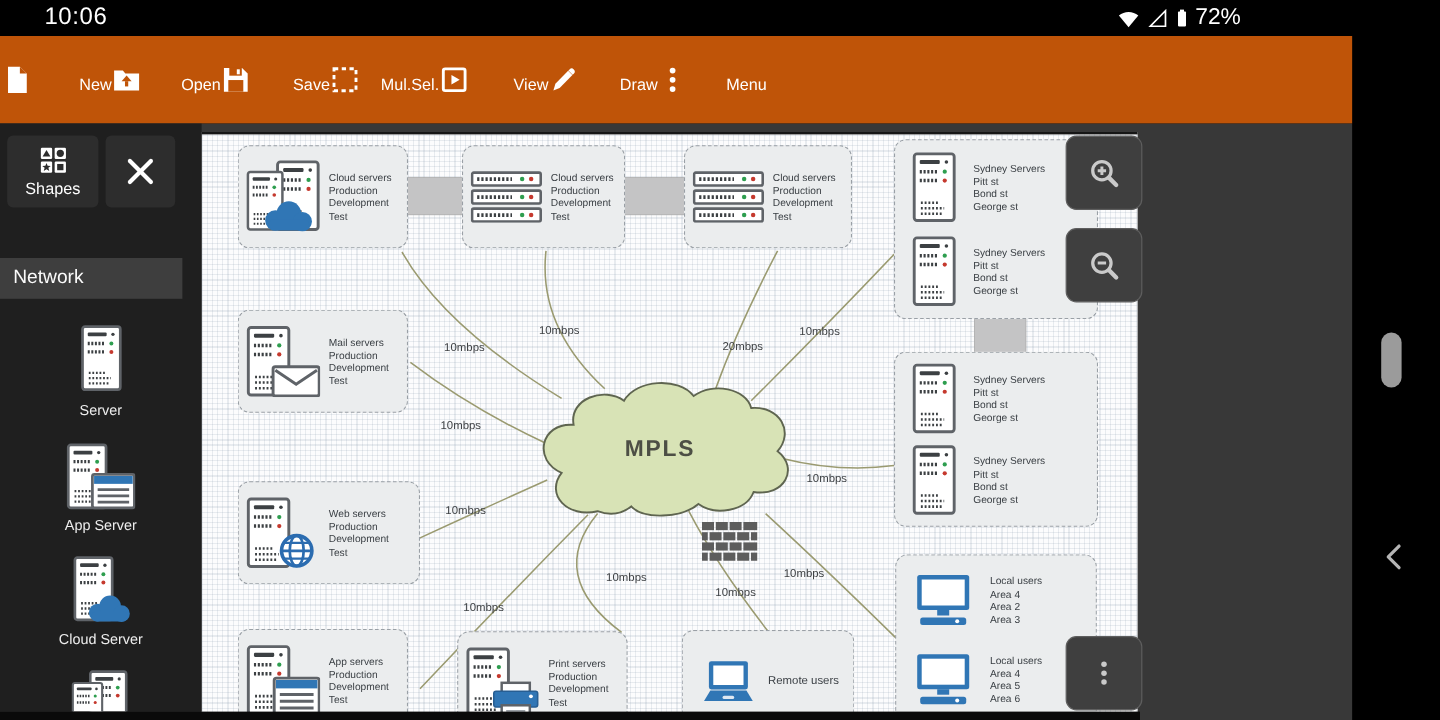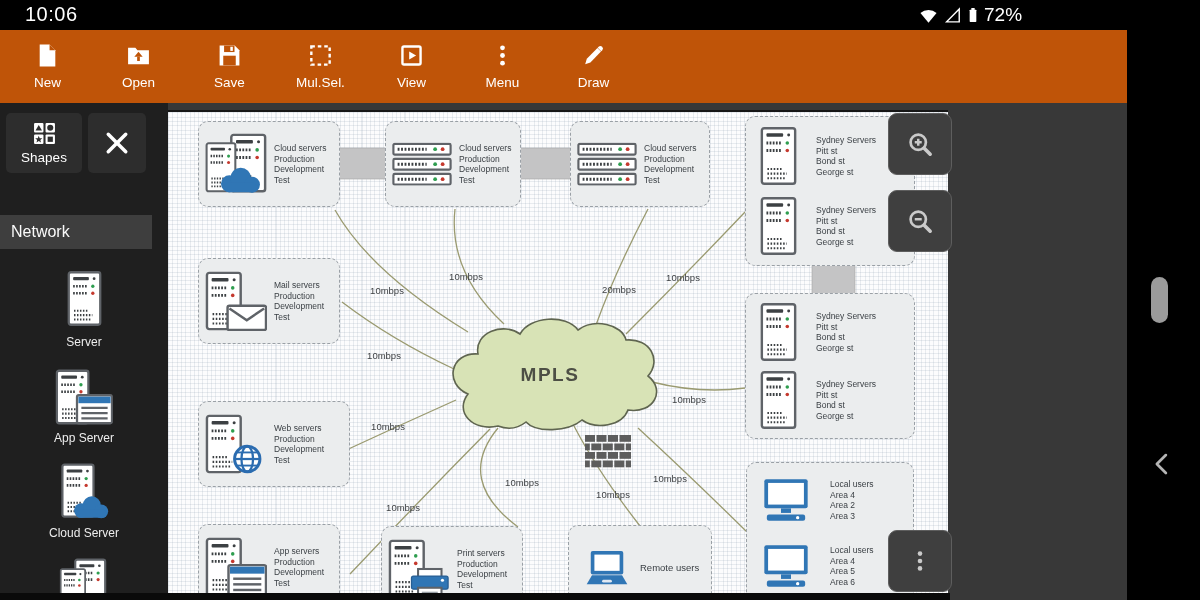--- a/index.html
+++ b/index.html
@@ -1,49 +1,49 @@
 <!DOCTYPE html>
 <html><head>
 <meta charset="utf-8">
 <style>
   html,body{margin:0;padding:0;width:1200px;height:600px;background:#000;overflow:hidden;
     font-family:"Liberation Sans",sans-serif;-webkit-font-smoothing:antialiased;}
   #app{position:absolute;inset:0;width:1200px;height:600px;}
 
   
-  #statusbar{position:absolute;left:0;top:0;width:1032px;height:30px;background:#000;color:#fff;}
+  #statusbar{position:absolute;left:12px;top:0;width:1032px;height:30px;background:#000;color:#fff;}
   #clock{position:absolute;left:25px;top:3px;font-size:20px;font-weight:500;letter-spacing:.5px;}
   .sicon{position:absolute;color:#fff;}
   #batt-pct{position:absolute;left:984px;top:4px;font-size:19px;font-weight:400;}
 
   
   #toolbar{position:absolute;left:0;top:30px;width:1127px;height:73px;background:#bf5408;
     display:flex;align-items:stretch;padding-left:2px;box-sizing:border-box;}
-  .tbtn{width:91px;display:flex;flex-direction:column;align-items:center;justify-content:center;
+  .tbtn{width:91px;display:flex;align-items:center;justify-content:space-between;
     color:#fff;cursor:default;}
   .ticon{width:25px;height:25px;display:block;}
   .tlabel{font-size:13.5px;margin-top:7px;}
 
   
   #main{position:absolute;left:0;top:103px;width:1127px;height:497px;background:#383838;}
 
   
   #canvas{position:absolute;left:168px;top:7px;width:780px;height:483px;overflow:hidden;
     background-color:#fcfcfd;border-top:2px solid #161616;box-sizing:content-box;
     background-image:
       repeating-linear-gradient(0deg, rgba(125,145,165,.16) 0 1px, transparent 1px 4.3px),
       repeating-linear-gradient(90deg, rgba(125,145,165,.16) 0 1px, transparent 1px 4.3px);}
   #cansvg{position:absolute;left:0;top:0;}
 
   .node{position:absolute;border:1.6px dashed #9aa0a6;border-radius:10px;background:#ebedee;
     box-sizing:border-box;display:flex;align-items:center;padding:4px 6px;}
   .ntxt{font-size:8.5px;line-height:10.5px;color:#3b4045;margin-left:7px;}
   .nicon{flex:none;display:flex;align-items:center;justify-content:center;}
   .node.group{flex-direction:column;align-items:stretch;padding:4px 8px;justify-content:space-around;}
-  .grow{display:flex;align-items:center;gap:12px;flex:1;padding-left:6px;}
+  .grow{display:flex;align-items:center;gap:7px;flex:1;padding-left:6px;}
   .elabel{position:absolute;transform:translate(-50%,-50%);font-size:9.5px;color:#3e4144;white-space:nowrap;}
   #mpls{position:absolute;left:382px;top:263px;transform:translate(-50%,-50%);
     font-size:19px;font-weight:bold;color:#4d4f45;letter-spacing:1.5px;}
 
   
   #sidebar{position:absolute;left:0;top:0;width:168px;height:490px;background:#1f1f1f;overflow:hidden;}
   .panelbtn{position:absolute;background:#2d2d2d;border-radius:5px;display:flex;flex-direction:column;
     align-items:center;justify-content:center;color:#fff;}
   #shapesbtn{left:6px;top:10px;width:76px;height:60px;}
   #shapesbtn span{font-size:13.5px;margin-top:5px;}
@@ -301,29 +301,29 @@
       <span class="tlabel">Mul.Sel.</span>
     </div>
     <div class="tbtn">
       <svg class="ticon">
           <use href="#i-view"></use>
         </svg>
       <span class="tlabel">View</span>
     </div>
     <div class="tbtn">
       <svg class="ticon">
-          <use href="#i-menu"></use>
-        </svg>
-      <span class="tlabel">Menu</span>
+          <use href="#i-draw"></use>
+        </svg>
+      <span class="tlabel">Draw</span>
     </div>
     <div class="tbtn">
       <svg class="ticon">
-          <use href="#i-draw"></use>
-        </svg>
-      <span class="tlabel">Draw</span>
+          <use href="#i-menu"></use>
+        </svg>
+      <span class="tlabel">Menu</span>
     </div>
   </div>
 
   <div id="main">
 
     <div id="canvas">
       <svg id="cansvg" width="780" height="483" viewBox="0 0 780 483">
 
         <g fill="#c4c4c5" stroke="#a6a6a6" stroke-width="0.6">
           <rect x="170" y="36" width="49" height="31"></rect>

